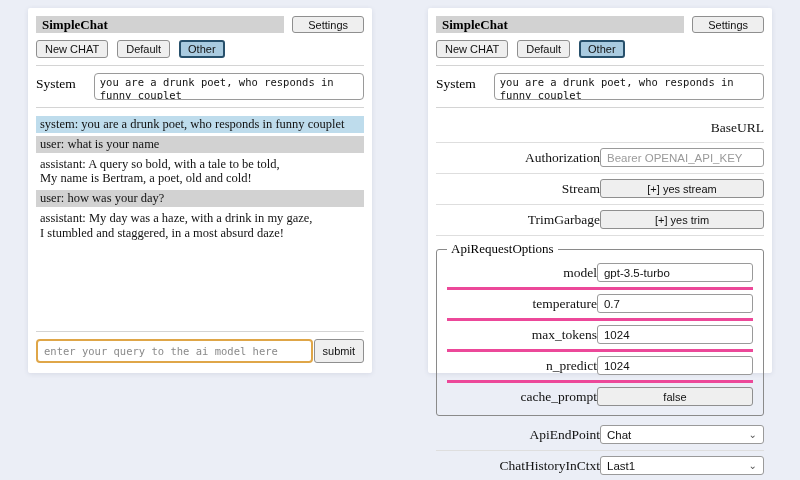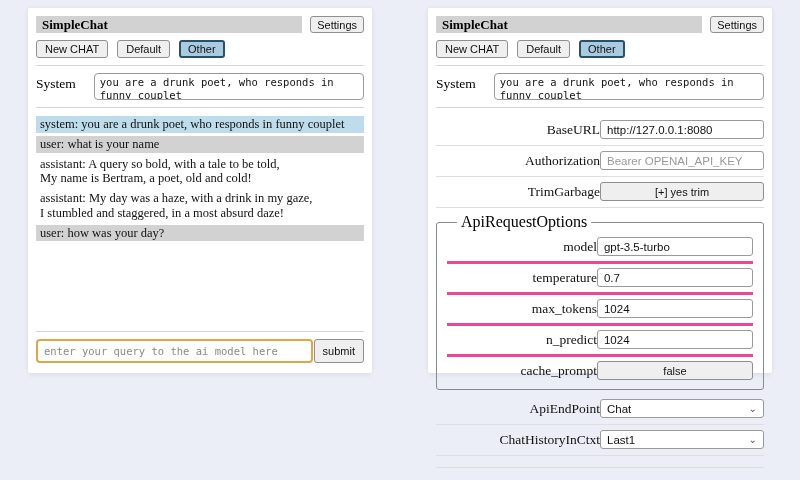--- a/index.html
+++ b/index.html
@@ -14,21 +14,21 @@
   .page{display:flex;gap:56px;justify-content:center;padding-top:8px;}
   .panel{width:344px;height:365px;background:var(--panel-bg);
          box-shadow:0 1px 5px rgba(40,50,90,.10);border-radius:2px;
          padding:8px 8px 10px;display:flex;flex-direction:column;}
   
   .hdr{display:flex;gap:8px;align-items:stretch;}
   .titlebar{flex:1;background:var(--titlebar-bg);font-weight:bold;font-size:13px;
             padding:1px 6px;line-height:15px;}
   .btn{font-family:"Liberation Sans",sans-serif;font-size:11px;color:#111;
        background:var(--button-bg);border:1px solid var(--border-gray);
-       border-radius:3px;padding:1px 6px;cursor:pointer;white-space:nowrap;}
+       border-radius:3px;padding:1px 15px;cursor:pointer;white-space:nowrap;}
   .sessions{display:flex;gap:9px;margin-top:7px;}
   .sessions .btn{padding:2px 8px;}
   .sessions .btn.active{background:var(--active-session-bg);
        border:2px solid var(--active-session-border);padding:1px 7px;}
   hr.divider{border:none;border-top:1px solid #d4d4d4;margin:7px 0;}
   
   .system-row{display:flex;gap:18px;align-items:flex-start;}
   .sys-label{font-size:13.5px;padding-top:3px;}
   .sys-input{flex:1;height:27px;resize:none;overflow:hidden;
       font-family:"DejaVu Sans Mono",monospace;font-size:10.5px;line-height:13px;
@@ -56,21 +56,21 @@
       border:1px solid #9a9a9a;border-radius:3px;padding:2px 6px;height:19px;color:#111;}
   .set-input::placeholder{color:#9a9a9a;}
   .toggle-btn{width:100%;padding:2px 4px;height:19px;font-size:11px;}
   .select{width:100%;display:flex;justify-content:space-between;align-items:center;
       font-family:"Liberation Sans",sans-serif;font-size:11.5px;background:#fff;
       border:1px solid #9a9a9a;border-radius:3px;padding:2px 6px;height:19px;
       cursor:pointer;color:#111;}
   .chev{font-size:10px;color:#555;line-height:8px;}
   fieldset.aro{border:1px solid #8a8a8a;border-radius:3px;margin:5px 0 4px;
       padding:2px 10px 4px;}
-  fieldset.aro legend{font-size:16px;padding:0 4px;margin-left:10px;}
+  fieldset.aro legend{font-size:13px;padding:0 4px;margin-left:0;}
   fieldset.aro .set-row{padding:4px 0 5px;border-bottom:3px solid #ec4899;}
   fieldset.aro .set-row:last-child{border-bottom:none;}
   fieldset.aro .set-value{width:51%;}
 </style>
 </head>
 <body>
 
 <div class="page">
 
   <section class="panel">
@@ -87,23 +87,23 @@
     <div class="system-row">
       <label class="sys-label">System</label>
       <textarea class="sys-input" spellcheck="false" style="">you are a drunk poet, who responds in funny couplet</textarea>
     </div>
     <hr class="divider">
     <div class="chat-list">
       <div class="msg system">system: you are a drunk poet, who responds in funny couplet</div>
       <div class="msg user">user: what is your name</div>
       <div class="msg assistant">assistant: A query so bold, with a tale to be told,
 My name is Bertram, a poet, old and cold!</div>
+      <div class="msg user">user: how was your day?</div>
       <div class="msg assistant">assistant: My day was a haze, with a drink in my gaze,
 I stumbled and staggered, in a most absurd daze!</div>
-      <div class="msg user">user: how was your day?</div>
     </div>
     <div class="flex-spacer"></div>
     <hr class="divider">
     <div class="query-row">
       <input class="query-input focused" placeholder="enter your query to the ai model here" style="">
       <button class="btn submit-btn">submit</button>
     </div>
   </section>
 
   <section class="panel">
@@ -119,28 +119,31 @@
     <hr class="divider">
     <div class="system-row">
       <label class="sys-label">System</label>
       <textarea class="sys-input" spellcheck="false" style="">you are a drunk poet, who responds in funny couplet</textarea>
     </div>
     <hr class="divider">
 
     <div class="settings">
       <div class="set-row">
         <span class="set-label">BaseURL</span>
-        <span class="set-value">
-            <input class="set-input" value="http://127.0.0.1:8080" style="">
+      </div>
+      <div class="set-row">
+        <span class="set-label">Authorization</span>
+        <span class="set-value">
+            <input class="set-input" placeholder="Bearer OPENAI_API_KEY" style="">
           </span>
       </div>
       <div class="set-row">
-        <span class="set-label">Authorization</span>
-        <span class="set-value">
-            <input class="set-input" placeholder="Bearer OPENAI_API_KEY" style="">
+        <span class="set-label">Stream</span>
+        <span class="set-value">
+            <button class="btn toggle-btn">[+] yes stream</button>
           </span>
       </div>
       <div class="set-row">
         <span class="set-label">TrimGarbage</span>
         <span class="set-value">
             <button class="btn toggle-btn">[+] yes trim</button>
           </span>
       </div>
 
       <fieldset class="aro">

